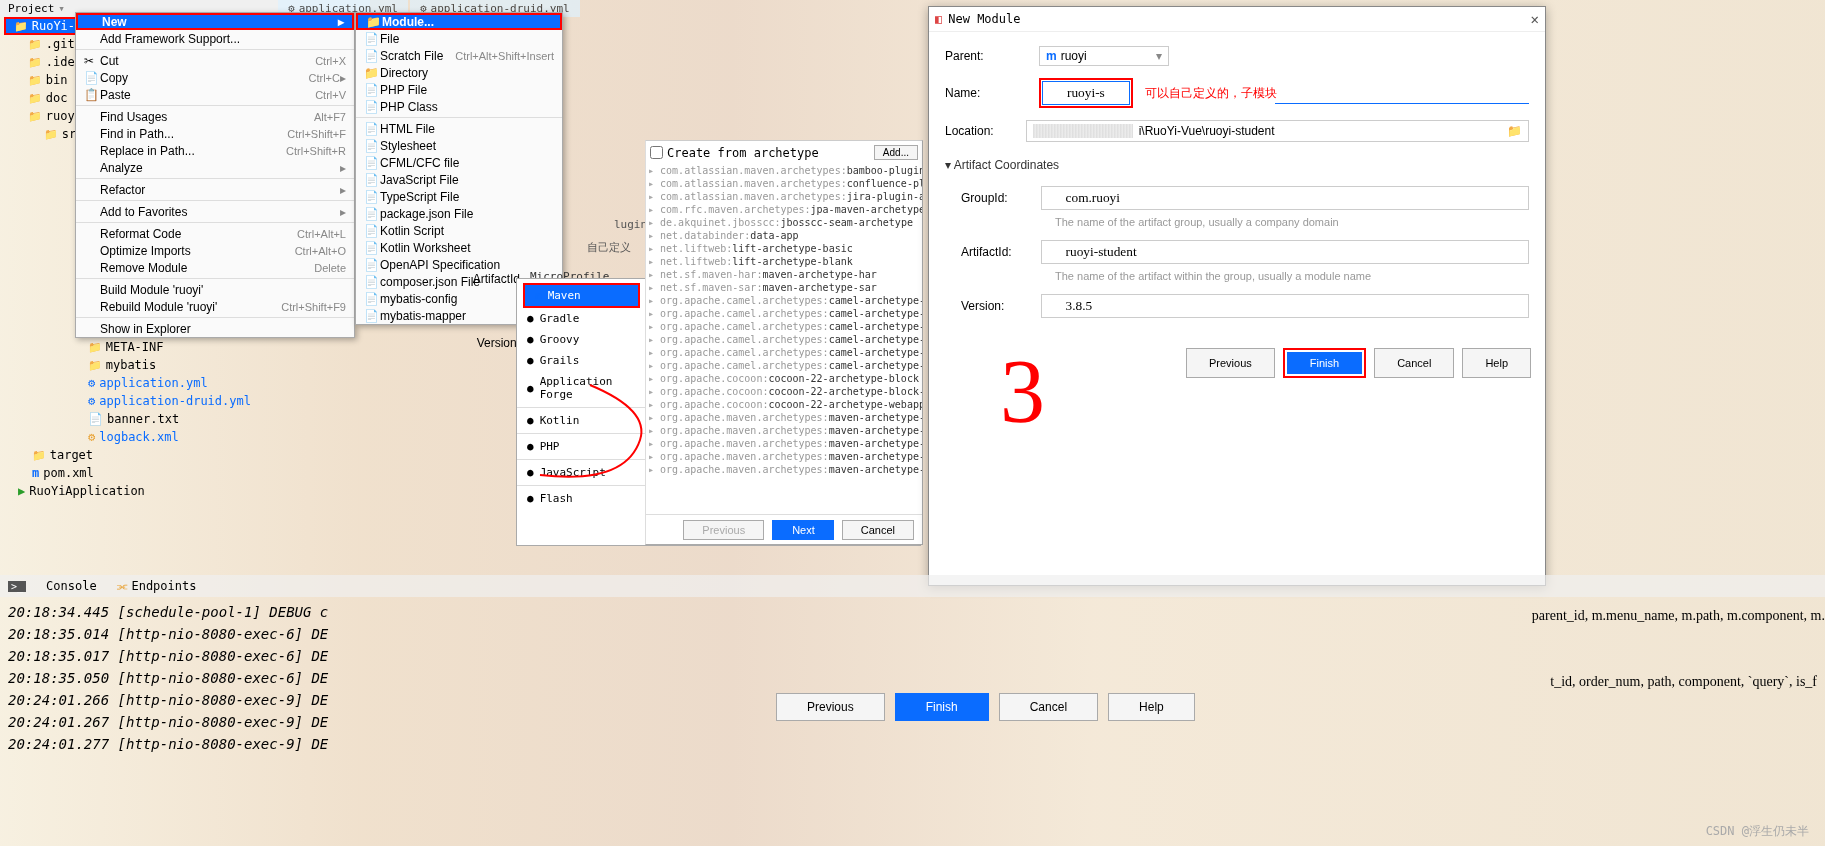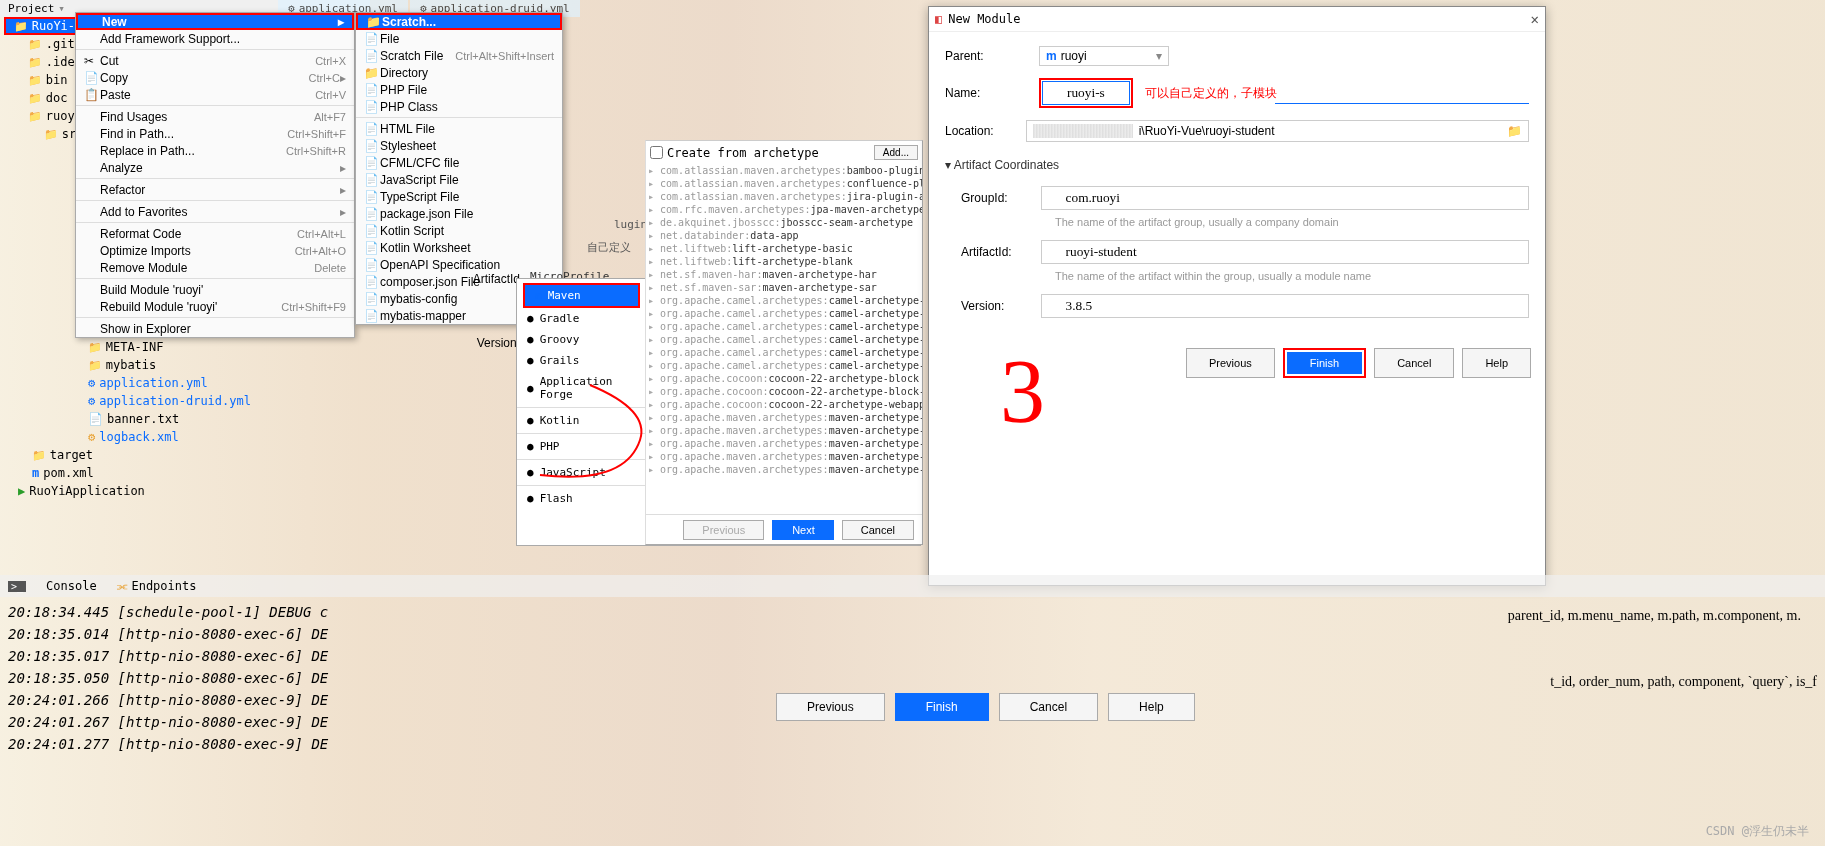--- a/index.html
+++ b/index.html
@@ -282,21 +282,21 @@
     <div class="menu-sep"></div>
     <div class="menu-item">
       <span style="width:16px"></span>
       <span class="lbl">Show in Explorer</span>
     </div>
   </div>
 
 <div class="context-menu cm2" id="cm2">
     <div class="menu-item hl red-box">
       <span style="width:16px">📁</span>
-      <span class="lbl">Scratch...</span>
+      <span class="lbl">Module...</span>
     </div>
     <div class="menu-item">
       <span style="width:16px">📄</span>
       <span class="lbl">File</span>
     </div>
     <div class="menu-item">
       <span style="width:16px">📄</span>
       <span class="lbl">Scratch File</span>
       <span class="sc">Ctrl+Alt+Shift+Insert</span>
     </div>
@@ -512,21 +512,21 @@
   <div class="console-log" id="console-log">
       <span class="line">20:18:34.445 [schedule-pool-1] DEBUG c</span>
       <span class="line">20:18:35.014 [http-nio-8080-exec-6] DE</span>
       <span class="line">20:18:35.017 [http-nio-8080-exec-6] DE</span>
       <span class="line">20:18:35.050 [http-nio-8080-exec-6] DE</span>
       <span class="line">20:24:01.266 [http-nio-8080-exec-9] DE</span>
       <span class="line">20:24:01.267 [http-nio-8080-exec-9] DE</span>
       <span class="line">20:24:01.277 [http-nio-8080-exec-9] DE</span>
     </div>
 </div>
-<div style="position:absolute;right:24px;top:608px;font-family:Consolas;font-size:14px">parent_id, m.menu_name, m.path, m.component, m.</div>
+<div style="position:absolute;right:0;top:608px;font-family:Consolas;font-size:14px">parent_id, m.menu_name, m.path, m.component, m.</div>
 <div style="position:absolute;right:8px;top:674px;font-family:Consolas;font-size:14px">t_id, order_num, path, component, `query`, is_f</div>
 
 <div class="bottom-dialog-btns">
   <button class="btn">Previous</button>
   <button class="btn primary">Finish</button>
   <button class="btn">Cancel</button>
   <button class="btn">Help</button>
 </div>
 
 <div class="watermark">CSDN @浮生仍未半</div>

